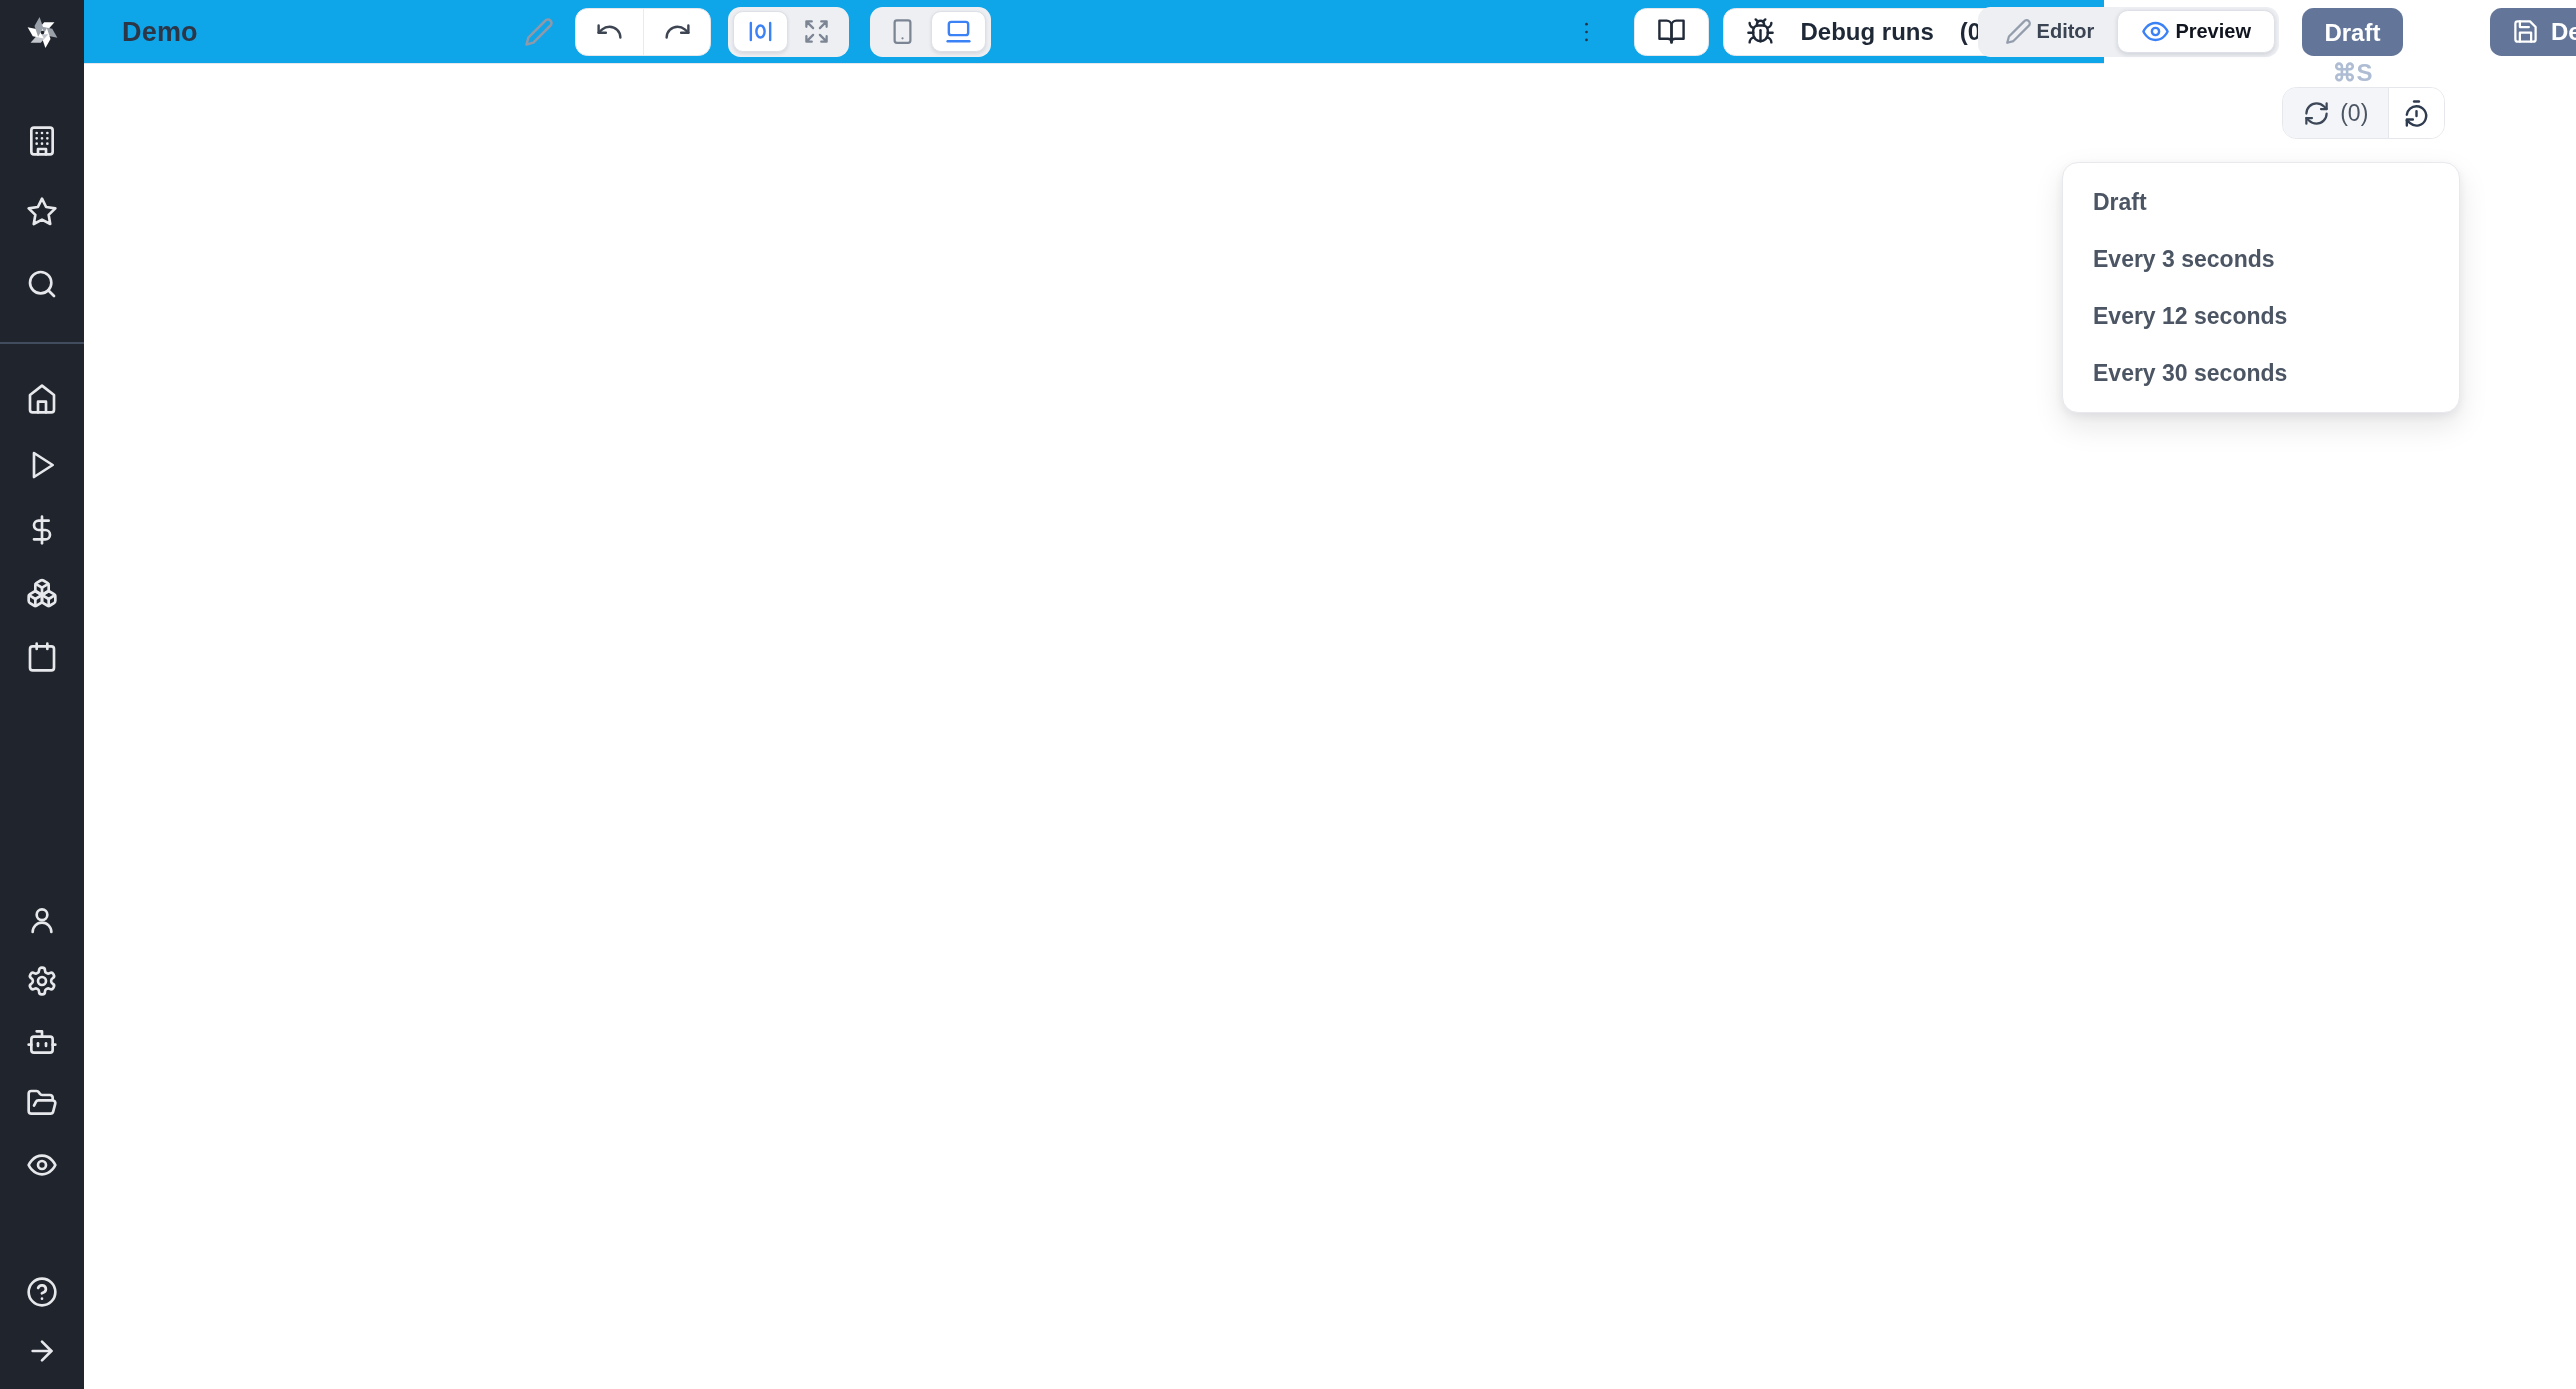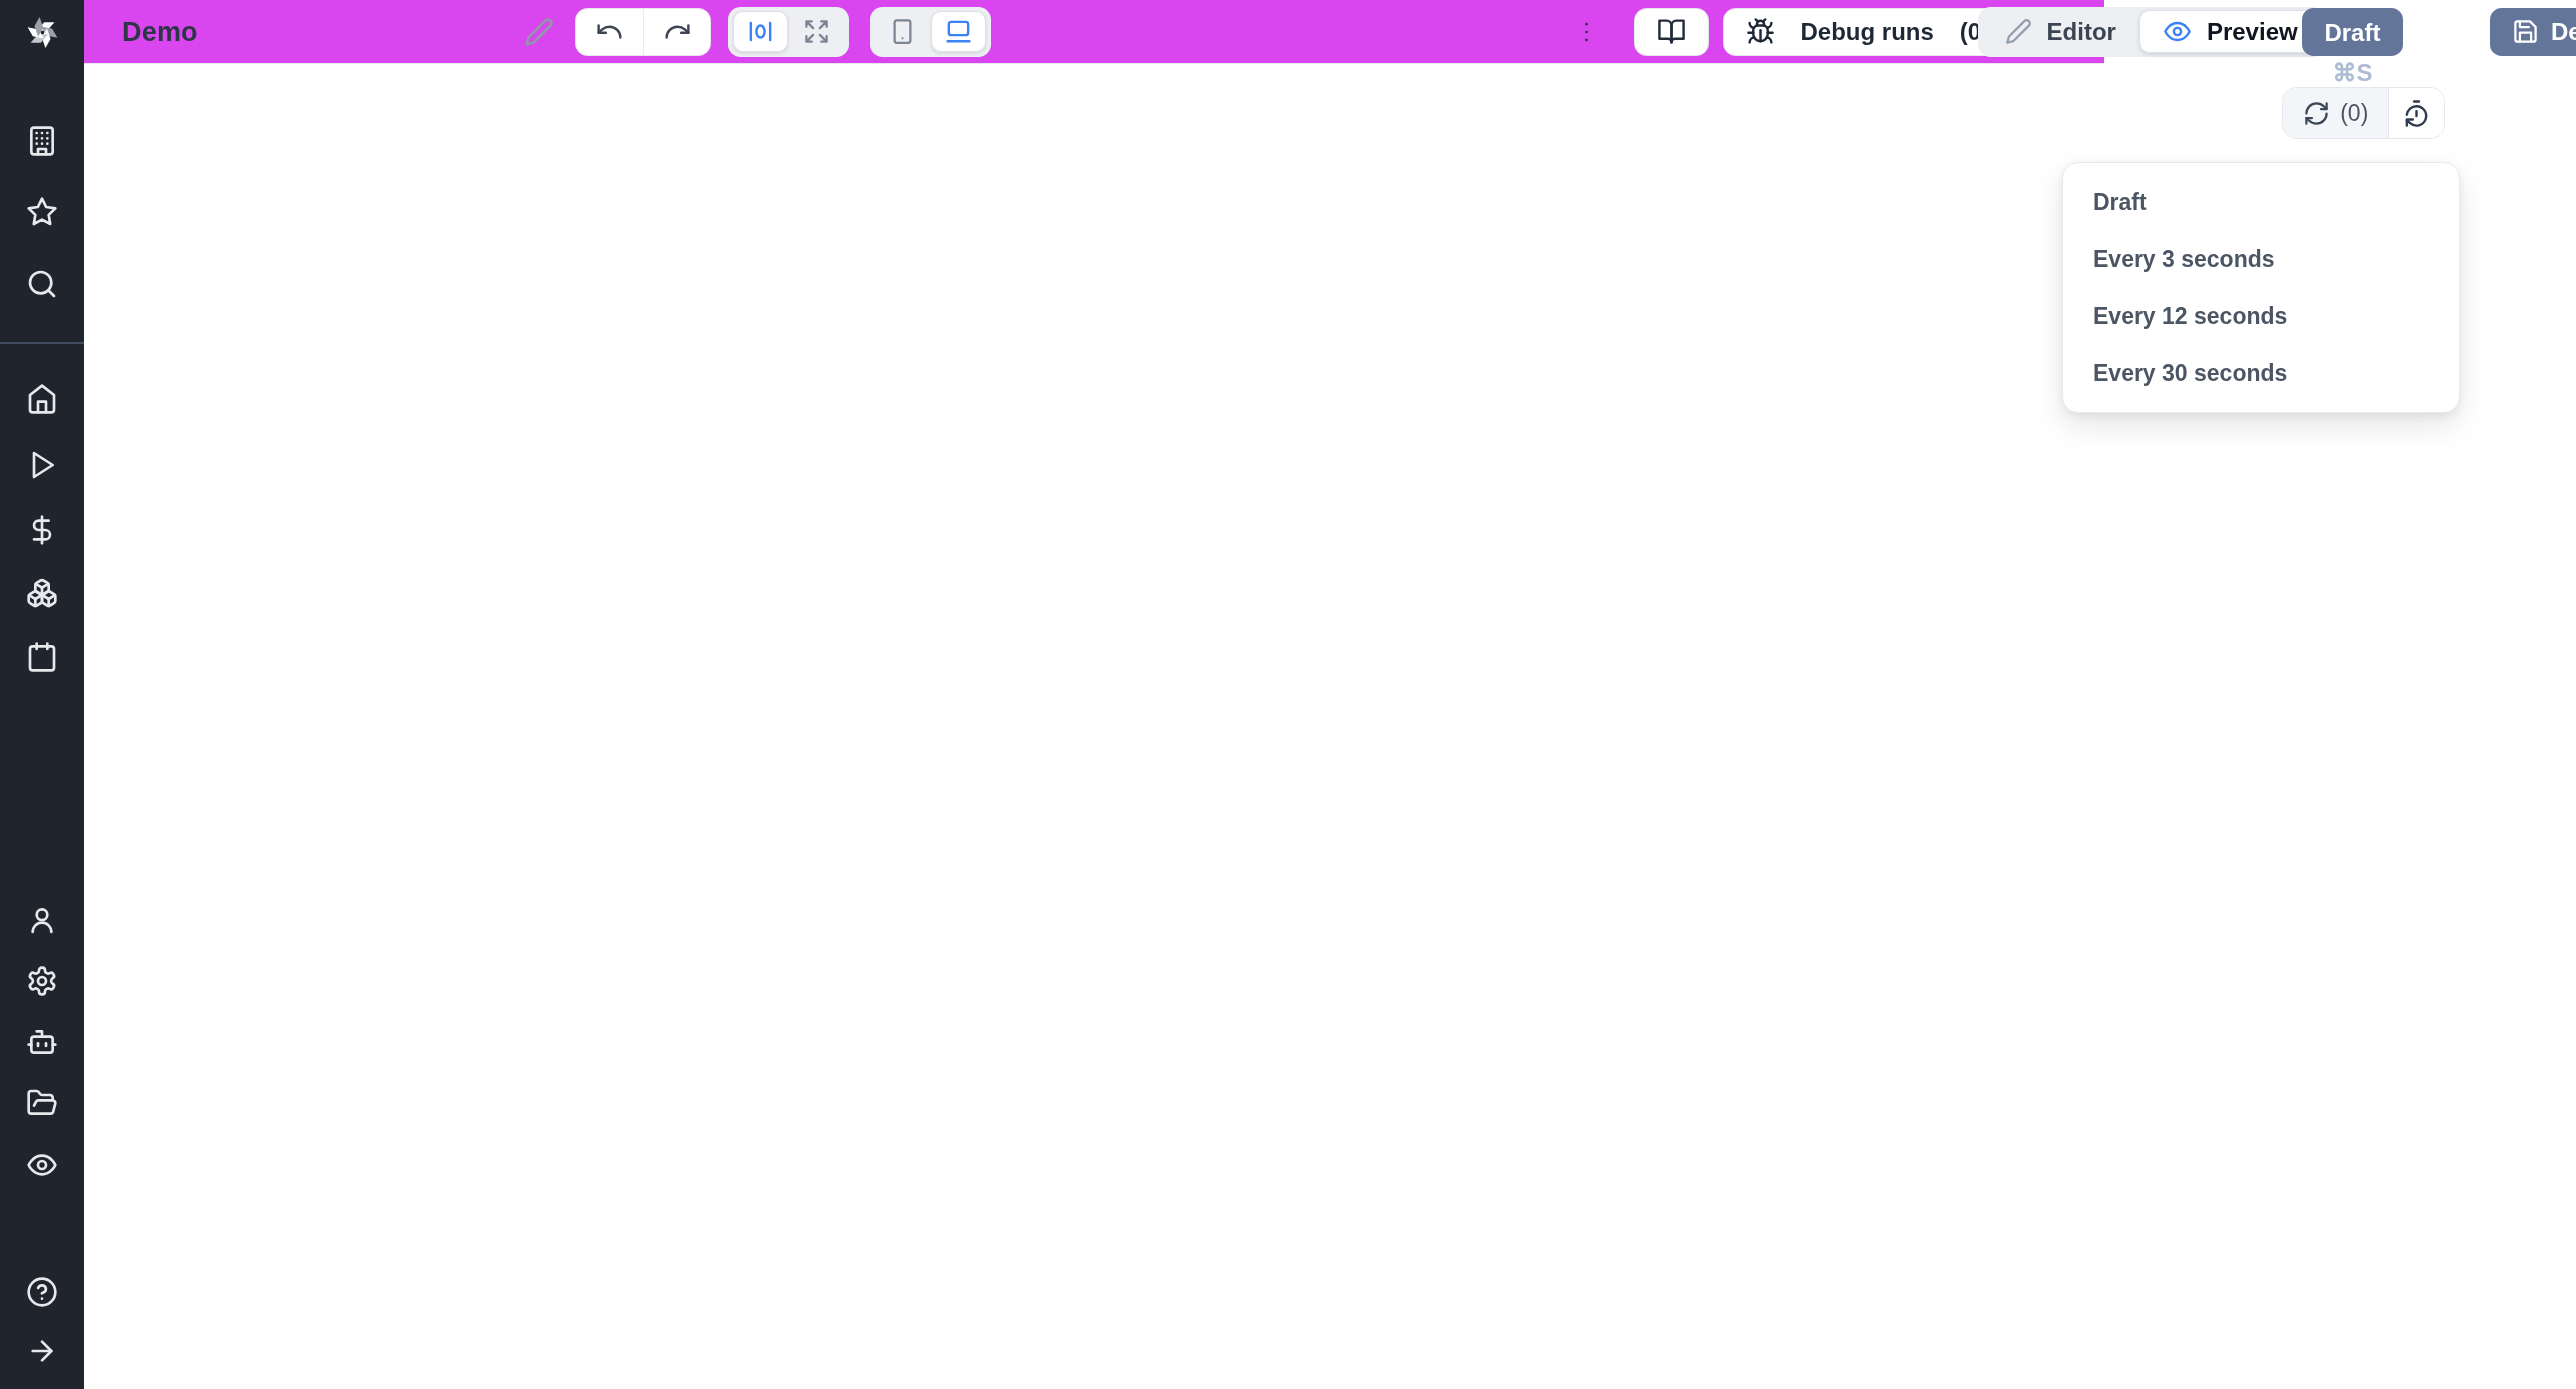--- a/index.html
+++ b/index.html
@@ -20,21 +20,21 @@
     background:#414c5e; }
   .si-building{top:124px}.si-star{top:195px}.si-search{top:267px}
   .si-home{top:382px}.si-play{top:448px}.si-dollar{top:513px}
   .si-boxes{top:576px}.si-calendar{top:640px}
   .si-user{top:903px}.si-gear{top:964px}.si-bot{top:1025px}
   .si-folder{top:1086px}.si-eye{top:1148px}
   .si-help{top:1275px}.si-arrow{top:1334px}
 
   
   .topbar { position:absolute; left:84px; top:0; width:2020px; height:64px;
-    background:#d946ef; border-bottom:1.8px solid #e5e7ec; z-index:20;text-decoration:underline; }
+    background:#0ea5e9; border-bottom:1.8px solid #e5e7ec; z-index:20;text-decoration:underline; }
   .tb { position:absolute; top:50%; transform:translateY(-50%); }
   .page-title { left:38px; font-size:27px; font-weight:700; color:#2d3646; letter-spacing:0.2px; }
   .icon { display:block; fill:none; stroke-linecap:round; stroke-linejoin:round; }
 
   .pencil-btn { left:437px; width:36px; height:36px; display:flex; align-items:center;
     justify-content:center; color:#8f99a8; cursor:pointer; }
 
   .undo-group { left:491px; height:48px; display:flex; background:#fff;
     border:1.8px solid #e5e7ec; border-radius:12.5px; overflow:hidden; }
   .undo-group .seg { width:67px; display:flex; align-items:center; justify-content:center;
@@ -53,22 +53,22 @@
     justify-content:center; color:#2a3342; cursor:pointer; }
   .book-btn { left:1550px; width:75px; height:48px; display:flex; align-items:center;
     justify-content:center; background:#fff; border:1.8px solid #e5e7ec; border-radius:12.5px;
     color:#222b3a; cursor:pointer; }
   .debug-btn { left:1639px; height:48px; display:flex; align-items:center; gap:26px;
     padding:0 21.5px; background:#fff; border:1.8px solid #e5e7ec; border-radius:12.5px;
     color:#1f2836; font-size:24px; font-weight:600; cursor:pointer; }
 
   .mode-seg { left:1894px; height:50px; display:flex; align-items:center;
     background:#edeff3; border-radius:12.5px; padding:0 3.6px; }
-  .mode-opt { height:43px; padding:0 23px; display:flex; align-items:center; gap:15px;
-    border-radius:10.7px; font-size:24px; font-weight:600; color:#3b4452; cursor:pointer; }
+  .mode-opt { height:43px; padding:0 23px; display:flex; align-items:center; gap:5px;
+    border-radius:10.7px; font-size:20px; font-weight:600; color:#3b4452; cursor:pointer; }
   .mode-opt.sel { background:#fff; border:1.8px solid #dde0e6;
     box-shadow:0 1.8px 4.5px rgba(16,24,40,.12); color:#10151f; }
   .mode-opt .ic-pencil { color:#949dac; }
   .mode-opt .ic-eye { color:#3b82f6; }
 
   .slate-btn { height:48px; display:flex; align-items:center; gap:11.6px; padding:0 22.4px;
     background:#63769a; border:none; border-radius:11.6px; color:#fff;
     font-size:24px; font-weight:600; cursor:pointer; font-family:inherit; }
   .draft-btn { left:2218px;flex-direction:column; } .deploy-btn { left:2406px; }
   .shortcut { color:#aebdd3; font-weight:600; font-size:24px; }

